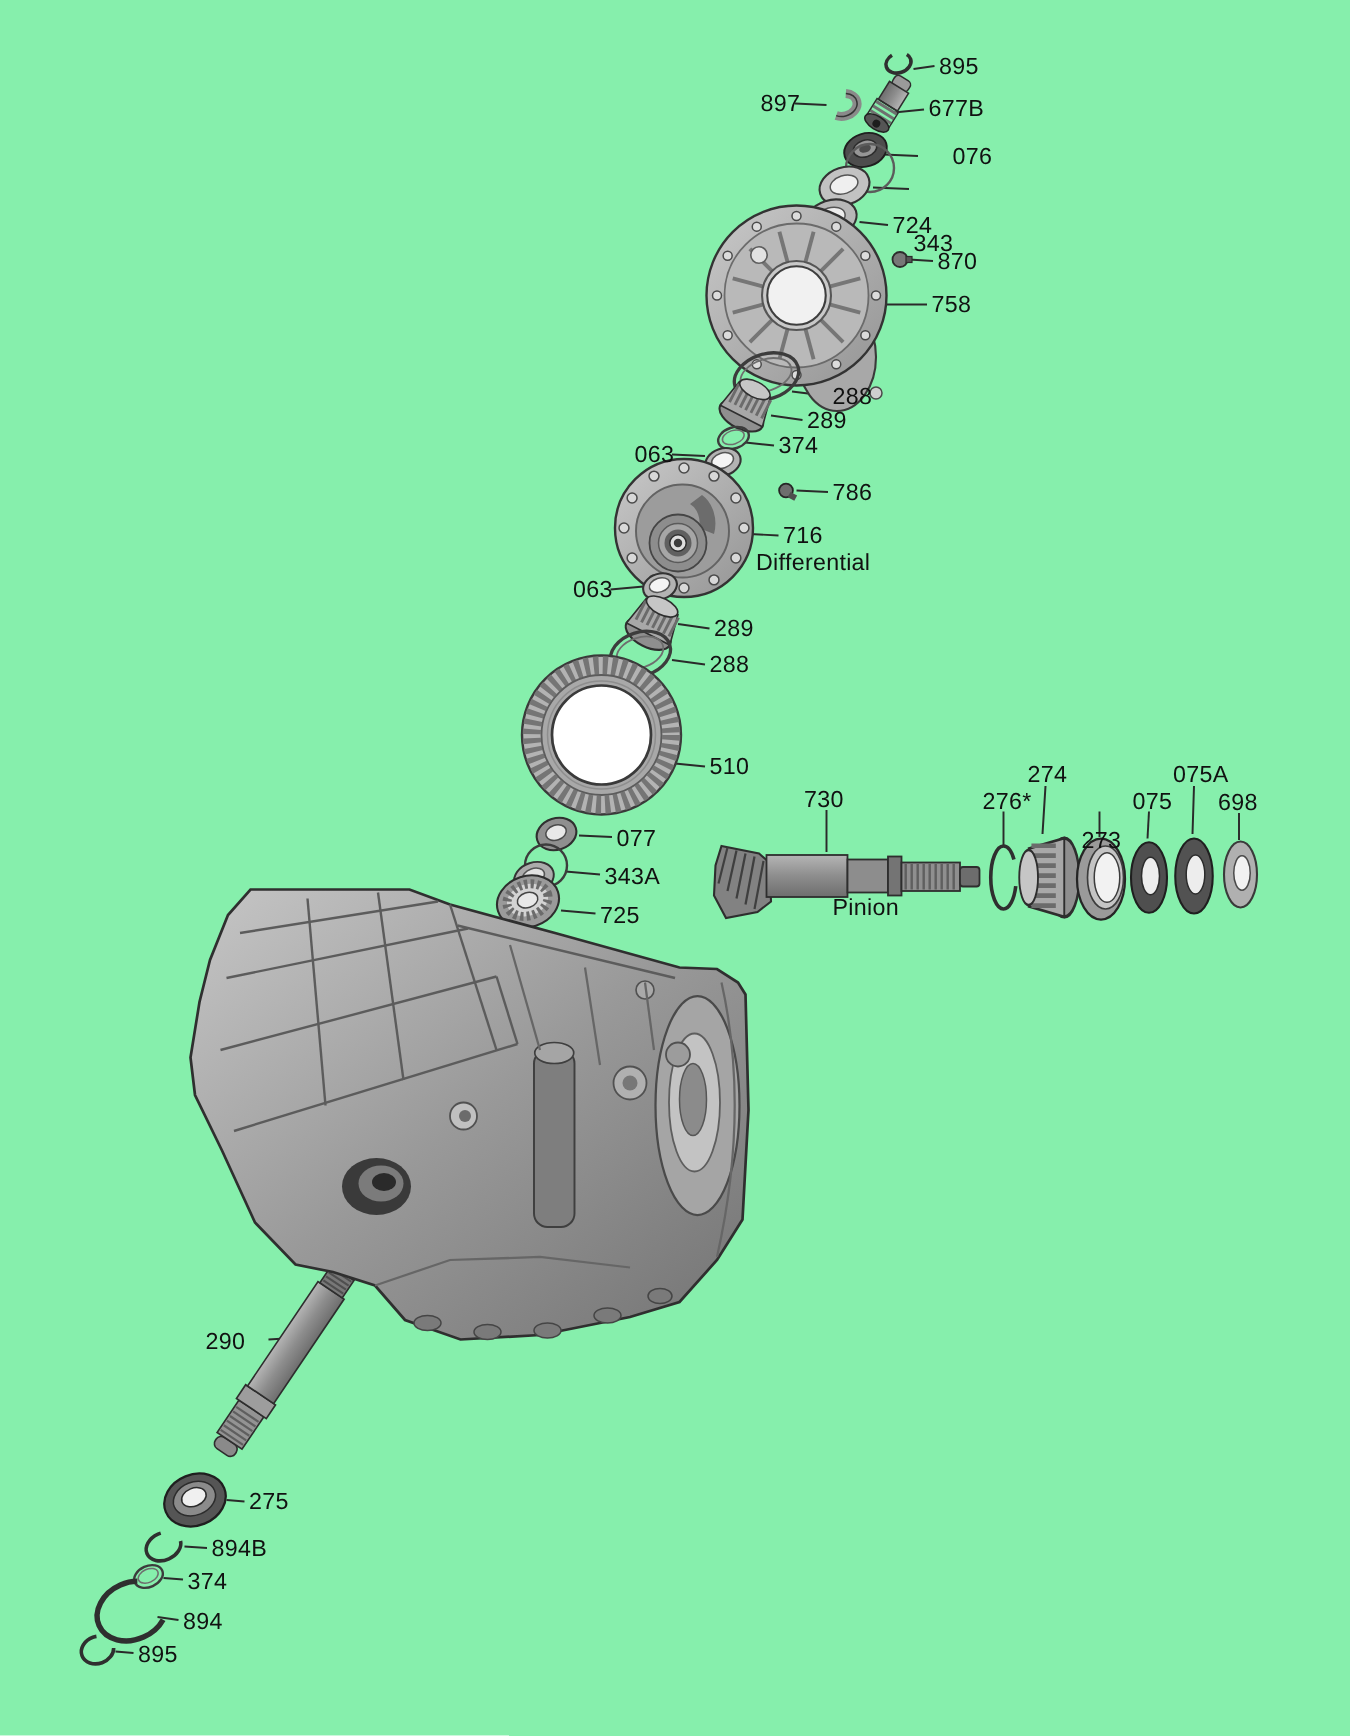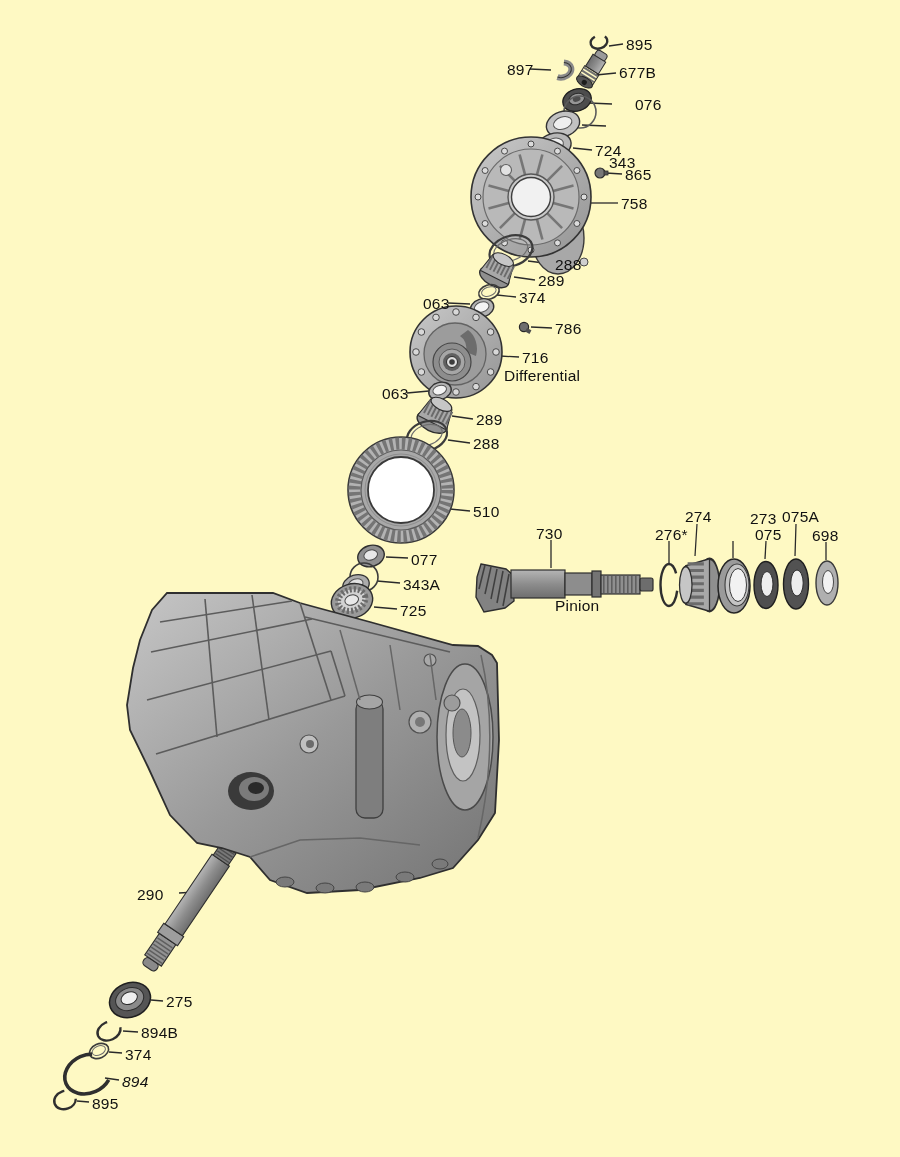--- a/index.html
+++ b/index.html
@@ -1,16 +1,16 @@
 <!DOCTYPE html>
 <html><head>
 <meta charset="utf-8">
 <style>
   html,body{margin:0;padding:0;background:#ffffff;}
-  #stage{position:relative;width:900px;height:1157px;background:#fef9c3;overflow:hidden;
+  #stage{position:relative;width:900px;height:1157px;background:#86efac;overflow:hidden;
          font-family:"Liberation Sans",sans-serif;}
   #art{position:absolute;left:0;top:0;}
   .part-label{position:absolute;font-size:15.5px;line-height:17px;color:#111;
               white-space:nowrap;letter-spacing:0.2px;}
 </style>
 </head>
 <body>
 
 <div id="stage">
 
@@ -347,45 +347,45 @@
   </g>
 </svg>
 
 <div id="labels">
       <div class="part-label" style="left: 626px; top: 36px;">895</div>
       <div class="part-label" style="left: 507px; top: 61px;">897</div>
       <div class="part-label" style="left: 619px; top: 64px; text-align: center;">677B</div>
       <div class="part-label" style="left: 635px; top: 96px;">076</div>
       <div class="part-label" style="left: 609px; top: 118px; margin-top: 36px;">343</div>
       <div class="part-label" style="left: 595px; top: 142px;">724</div>
-      <div class="part-label" style="left: 625px; top: 166px;">865</div>
+      <div class="part-label" style="left: 625px; top: 166px;">870</div>
       <div class="part-label" style="left: 621px; top: 195px;">758</div>
       <div class="part-label" style="left: 555px; top: 256px;">288</div>
       <div class="part-label" style="left: 538px; top: 272px;">289</div>
       <div class="part-label" style="left: 519px; top: 289px;">374</div>
       <div class="part-label" style="left: 423px; top: 295px;">063</div>
       <div class="part-label" style="left: 555px; top: 320px;">786</div>
       <div class="part-label" style="left: 522px; top: 349px;">716</div>
       <div class="part-label" style="left: 504px; top: 367px;">Differential</div>
       <div class="part-label" style="left: 382px; top: 385px;">063</div>
       <div class="part-label" style="left: 476px; top: 411px;">289</div>
       <div class="part-label" style="left: 473px; top: 435px;">288</div>
       <div class="part-label" style="left: 473px; top: 503px;">510</div>
       <div class="part-label" style="left: 536px; top: 525px;">730</div>
       <div class="part-label" style="left: 655px; top: 526px; text-align: center;">276*</div>
       <div class="part-label" style="left: 685px; top: 508px;">274</div>
-      <div class="part-label" style="left: 721px; top: 510px; margin-left: 29px;">273</div>
+      <div class="part-label" style="left: 721px; top: 552px;">273</div>
       <div class="part-label" style="left: 755px; top: 526px;">075</div>
       <div class="part-label" style="left: 782px; top: 508px;">075A</div>
       <div class="part-label" style="left: 812px; top: 527px;">698</div>
       <div class="part-label" style="left: 555px; top: 597px;">Pinion</div>
       <div class="part-label" style="left: 411px; top: 551px;">077</div>
       <div class="part-label" style="left: 403px; top: 576px;">343A</div>
       <div class="part-label" style="left: 400px; top: 602px;">725</div>
       <div class="part-label" style="left: 137px; top: 886px;">290</div>
       <div class="part-label" style="left: 166px; top: 993px;">275</div>
       <div class="part-label" style="left: 141px; top: 1024px;">894B</div>
       <div class="part-label" style="left: 125px; top: 1046px;">374</div>
-      <div class="part-label" style="left: 122px; top: 1073px; font-style: italic;">894</div>
+      <div class="part-label" style="left: 122px; top: 1073px;">894</div>
       <div class="part-label" style="left: 92px; top: 1095px;">895</div>
     </div>
 
 </div>
 
 </body></html>

